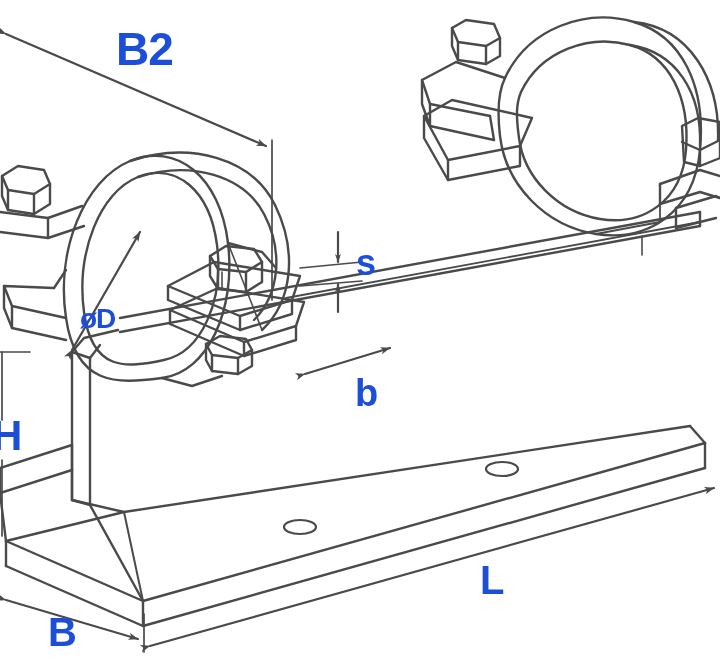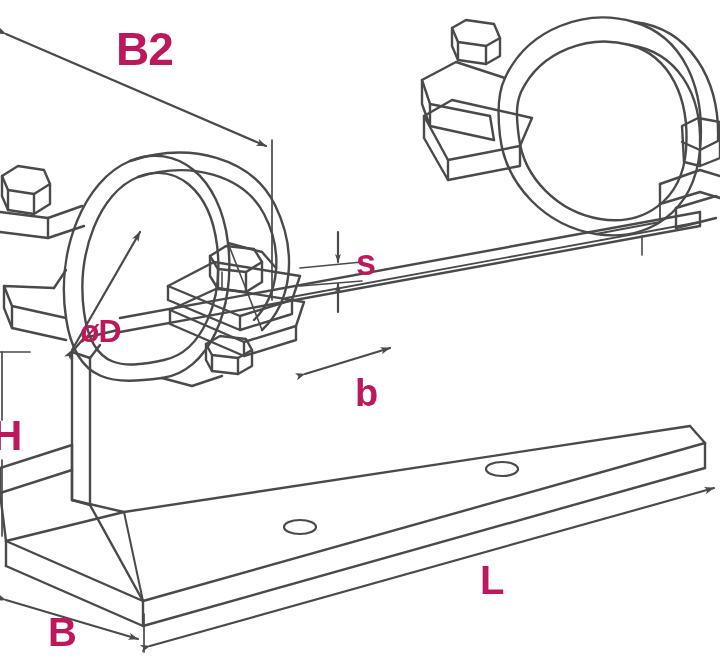--- a/index.html
+++ b/index.html
@@ -8,27 +8,27 @@
     width:720px;height:659px;
     background:#ffffff;
     overflow:hidden;
     font-family:"Liberation Sans", sans-serif;
   }
   #stage svg{position:absolute;left:0;top:0;}
   .dimlabel{
     position:absolute;
     font-family:"Liberation Sans", sans-serif;
     font-weight:700;
-    color:#be185d;
+    color:#1d4ed8;
     line-height:1;
     white-space:nowrap;
     user-select:none;
   }
   #lbl-b2{left:116px;top:26px;font-size:46px;letter-spacing:-1px;}
-  #lbl-od{left:80px;top:305px;font-size:32px;letter-spacing:-1px;margin-top:10px;}
+  #lbl-od{left:80px;top:305px;font-size:28px;letter-spacing:-1px;}
   #lbl-s{left:356px;top:245px;font-size:36px;}
   #lbl-b-small{left:355px;top:374px;font-size:38px;}
   #lbl-h{left:-8px;top:415px;font-size:42px;}
   #lbl-bcap{left:48px;top:612px;font-size:40px;}
   #lbl-l{left:480px;top:560px;font-size:40px;}
 </style>
 </head>
 <body>
 
 <div id="stage">

